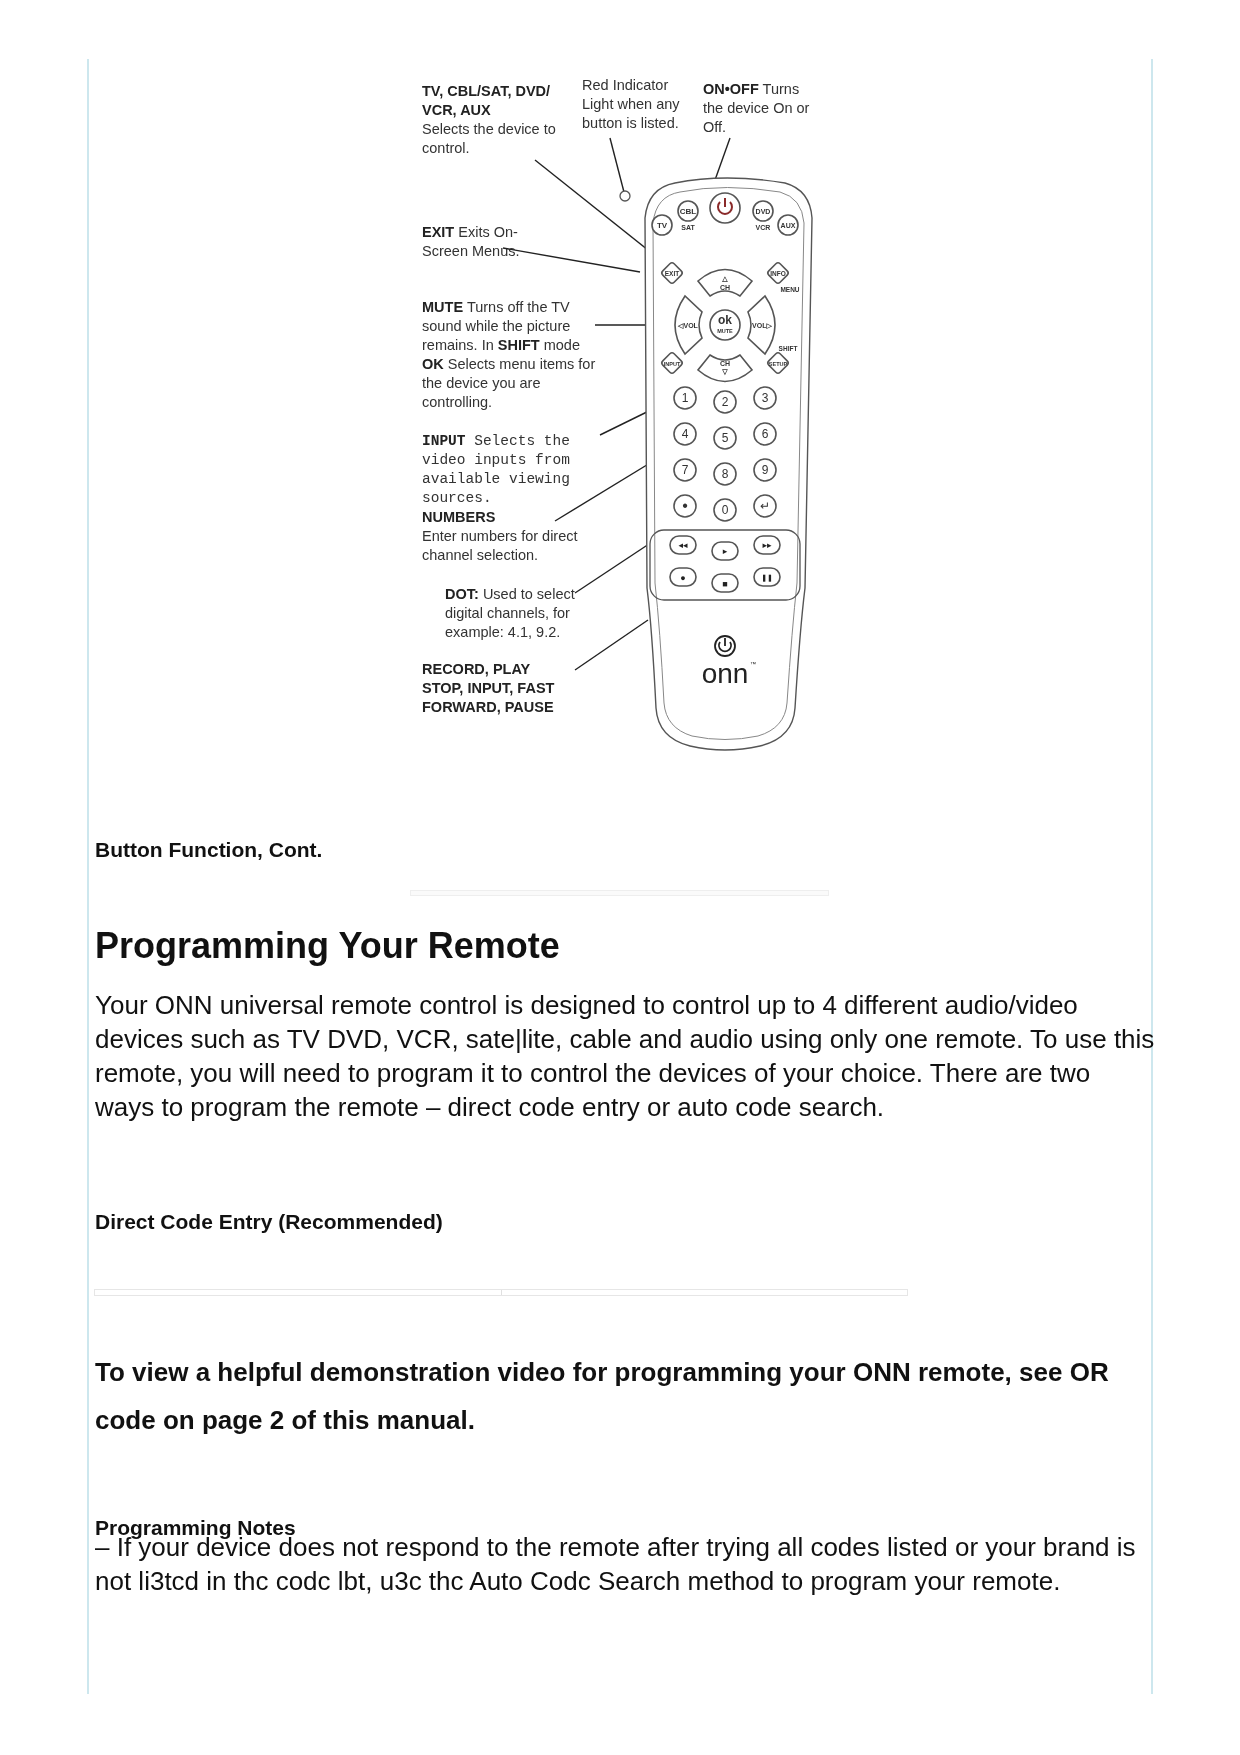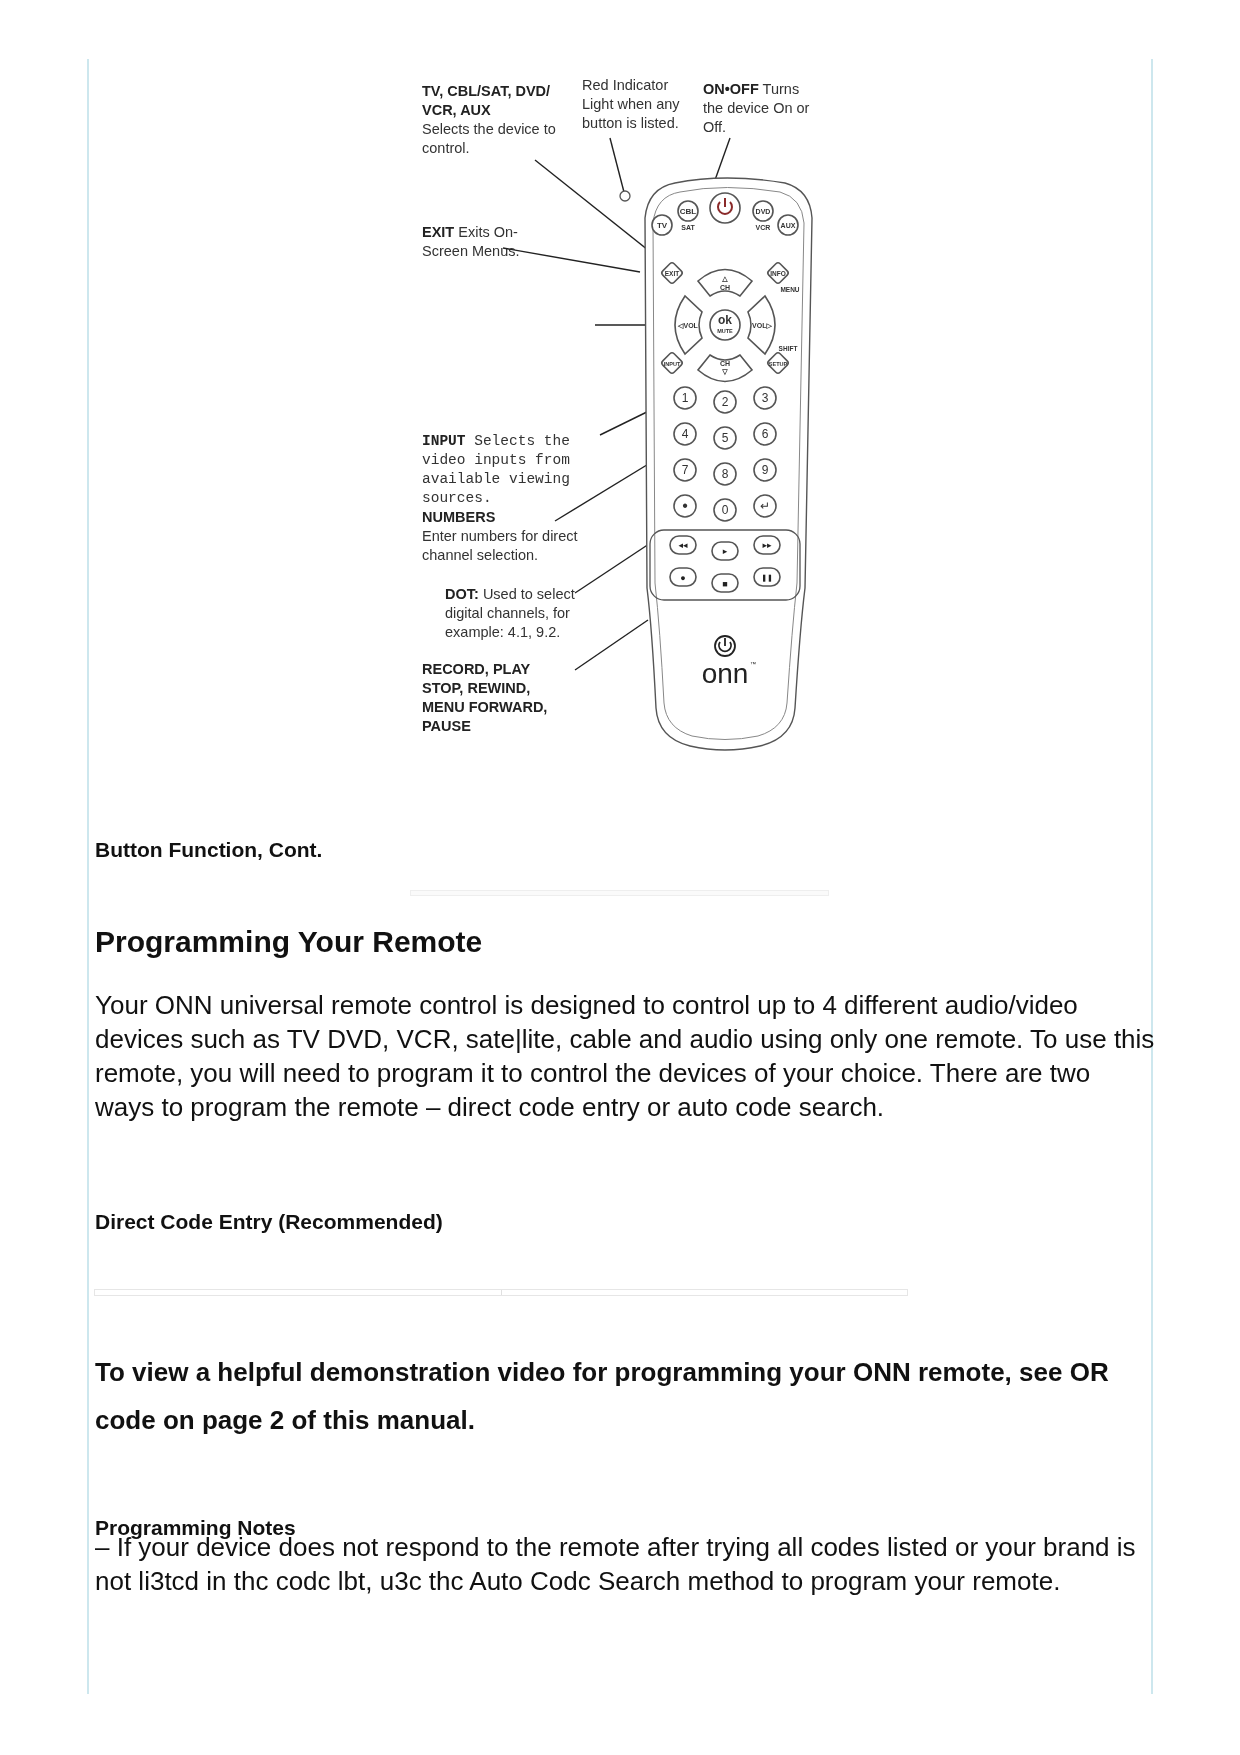--- a/index.html
+++ b/index.html
@@ -4,21 +4,21 @@
 <style>
   html,body{margin:0;padding:0;background:#fff;}
   body{width:1240px;height:1755px;position:relative;overflow:hidden;font-family:"Liberation Sans",sans-serif;color:#111;}
   .vline{position:absolute;top:59px;height:1635px;width:2px;background:#cde7ee;}
   .figure{position:absolute;left:400px;top:68px;width:440px;height:700px;}
   .lbl{position:absolute;font-size:14.5px;line-height:19px;color:#333;}
   .lbl b{color:#222;}
   .remote-svg{position:absolute;left:0;top:0;}
   .caption{position:absolute;left:95px;top:838px;font-size:21px;font-weight:bold;}
   .faint-box{position:absolute;left:410px;top:890px;width:417px;height:4px;border:1px solid #eee;background:#fafafa;}
-  .h2{position:absolute;left:95px;top:925px;font-size:30px;font-weight:bold;}
+  .h2{position:absolute;left:95px;top:925px;font-size:36px;font-weight:bold;}
   .para{position:absolute;left:95px;width:1060px;font-size:26px;line-height:34px;}
   .sub{position:absolute;left:95px;font-size:21px;font-weight:bold;}
   .empty-table{position:absolute;left:94px;top:1289px;width:812px;height:5px;border:1px solid #e6e6e6;display:flex;}
   .empty-table .cell{flex:1;height:5px;}
   .empty-table .cell+.cell{border-left:1px solid #e0e0e0;}
   .bold-para{position:absolute;left:95px;top:1348px;width:1060px;font-size:26px;line-height:48px;font-weight:bold;}
 </style>
 </head>
 <body>
 
@@ -35,34 +35,42 @@
     <span>Red Indicator Light when any button is listed.</span>
   </div>
   <div class="lbl" style="left:303px;top:12px;width:115px;">
     <b>ON•OFF</b>
     <span>Turns the device On or Off.</span>
   </div>
   <div class="lbl" style="left:22px;top:155px;width:110px;">
     <b>EXIT</b>
     <span>Exits On-Screen Menus.</span>
   </div>
+  <div class="lbl" style="left:22px;top:230px;width:180px;">
+    <b>MUTE</b>
+    <span>Turns off the TV sound while the picture remains. In</span>
+    <b>SHIFT</b>
+    <span>mode</span>
+    <b>OK</b>
+    <span>Selects menu items for the device you are controlling.</span>
+  </div>
   <div class="lbl" style="left:22px;top:364px;width:190px;font-family:Liberation Mono, monospace;">
     <b>INPUT</b>
     <span>Selects the video inputs from available viewing sources.</span>
   </div>
   <div class="lbl" style="left:22px;top:440px;width:180px;">
     <b>NUMBERS</b><br>
     <span>Enter numbers for direct channel selection.</span>
   </div>
   <div class="lbl" style="left:22px;top:517px;width:150px;margin-left:23px;">
     <b>DOT:</b>
     <span>Used to select digital channels, for example: 4.1, 9.2.</span>
   </div>
   <div class="lbl" style="left:22px;top:592px;width:140px;">
-    <b>RECORD, PLAY STOP, REWIND, MENU FORWARD, PAUSE</b>
+    <b>RECORD, PLAY STOP, INPUT, FAST FORWARD, PAUSE</b>
   </div>
 
   <svg class="remote-svg" width="440" height="700" viewBox="0 0 440 700" font-family="Liberation Sans, sans-serif">
 
     <g stroke="#222" stroke-width="1.4" fill="none">
       <line x1="135" y1="92" x2="258" y2="190"></line>
       <line x1="210" y1="70" x2="225" y2="128"></line>
       <line x1="330" y1="70" x2="305" y2="140"></line>
       <line x1="103" y1="180" x2="240" y2="204"></line>
       <line x1="195" y1="257" x2="262" y2="257"></line>

